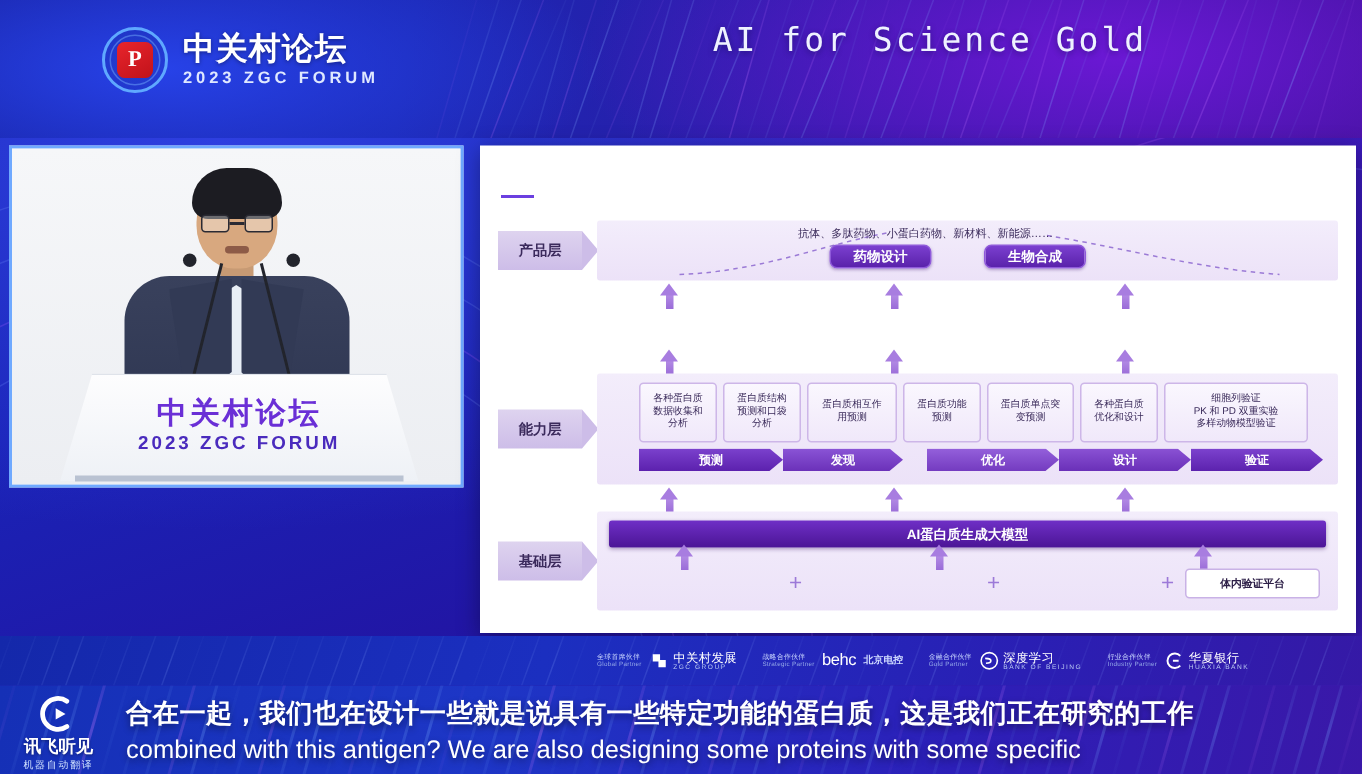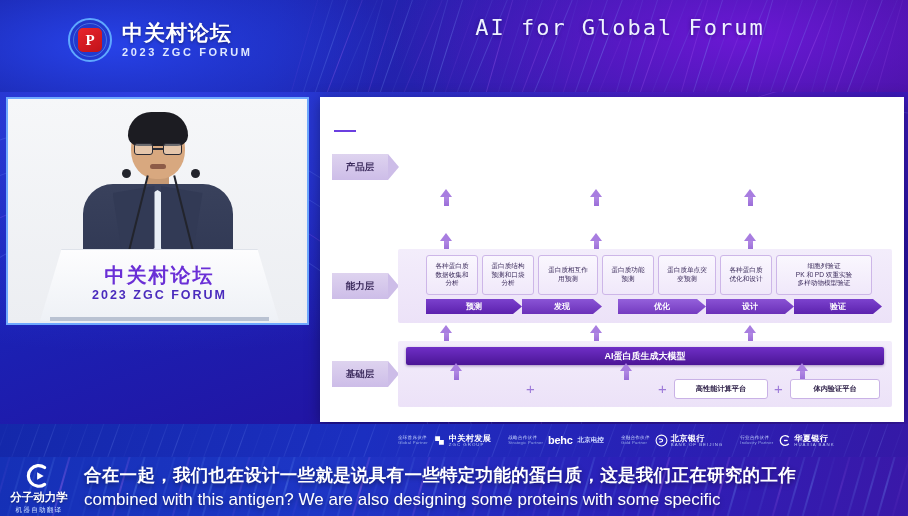--- a/index.html
+++ b/index.html
@@ -253,21 +253,21 @@
   .sp-lines { position: absolute; inset: 0; opacity: .6; }
   .sp-line { position: absolute; top: -20px; width: 1px; height: 80px; background: linear-gradient(to bottom, rgba(140,170,255,0), rgba(140,170,255,.5), rgba(140,170,255,0)); transform: rotate(20deg); }
   .sponsors { position: absolute; left: 398px; top: 0; height: 33px; display: flex; align-items: center; gap: 17px; }
   .sp-item { display: flex; align-items: center; gap: 5px; }
   .sp-role { line-height: 1.15; }
   .sp-role .cn { color: #c9d6ff; font-size: 4.6px; letter-spacing: .2px; display: block; }
   .sp-role .en { color: #95a9e8; font-size: 4.2px; letter-spacing: .2px; display: block; }
   .sp-logo { display: flex; align-items: center; gap: 3px; }
   .sp-glyph { width: 13px; height: 13px; }
   .sp-name { line-height: 1.1; }
-  .sp-name .n1 { color: #ffffff; font-size: 8.2px; font-weight: bold; display: block; letter-spacing: .3px; }
+  .sp-name .n1 { color: #ffffff; font-size: 8.2px; font-weight: normal; display: block; letter-spacing: .3px; }
   .sp-name .n2 { color: #b9c8f2; font-size: 4.4px; display: block; letter-spacing: 1px; }
   .sp-sub { color: #cfdaff; font-size: 6.6px; font-weight: bold; margin-left: 2px; }
 
   
   .subtitle-bar {
     position: absolute; left: 0; top: 457px; width: 908px; height: 59px;
     overflow: hidden;
     background: linear-gradient(95deg,#1530b6 0%, #1d36c6 35%, #2c1fb8 70%, #3a18a8 100%);
   }
   .sub-lines { position: absolute; inset: 0; opacity: .85; }
@@ -359,21 +359,21 @@
       <div class="logo-mark">
         <div class="logo-badge">P</div>
       </div>
       <div>
         <div class="logo-text-cn">中关村论坛</div>
         <div class="logo-text-en">2023 ZGC FORUM</div>
       </div>
     </div>
 
     <div class="title-block">
-      <div class="title-en">AI for Global Forum</div>
+      <div class="title-en">AI for Science Gold</div>
     </div>
   </div>
 
   <div class="video-panel">
     <div class="vid-inner">
       <div class="speaker">
         <div class="head">
           <div class="hair"></div>
           <div class="glasses">
             <div class="lens l"></div>
@@ -400,20 +400,29 @@
       </div>
       <div class="podium-base"></div>
     </div>
   </div>
 
   <div class="slide">
     <div class="slide-underline"></div>
 
     <div class="layer-row" style="left:12px; top:50px; width:560px; height:40px;">
       <div class="layer-tag">产品层</div>
+      <div class="layer-body" style="height:40px;">
+        <svg class="dash-curve" width="484" height="40" style="left:0;top:0;">
+          <path d="M55,36 C110,34 150,16 195,8" stroke="#9b7ad6" stroke-width="1" fill="none" stroke-dasharray="3,3"></path>
+          <path d="M300,10 C350,18 400,32 455,36" stroke="#9b7ad6" stroke-width="1" fill="none" stroke-dasharray="3,3"></path>
+        </svg>
+        <div class="note-text" style="left:134px; top:4px;">抗体、多肽药物、小蛋白药物、新材料、新能源……</div>
+        <div class="pill" style="left:155px; top:16px; width:68px; height:16px;">药物设计</div>
+        <div class="pill" style="left:258px; top:16px; width:68px; height:16px;">生物合成</div>
+      </div>
     </div>
 
     <div class="up-arrow" style="left:120px; top:92px;"></div>
     <div class="up-arrow" style="left:270px; top:92px;"></div>
     <div class="up-arrow" style="left:424px; top:92px;"></div>
 
 
     <div class="up-arrow" style="left:120px; top:136px;"></div>
     <div class="up-arrow" style="left:270px; top:136px;"></div>
     <div class="up-arrow" style="left:424px; top:136px;"></div>
@@ -445,21 +454,20 @@
       <div class="layer-tag">基础层</div>
       <div class="layer-body" style="height:66px;">
         <div class="big-bar">AI蛋白质生成大模型</div>
 
         <div class="up-arrow" style="left:52px; top:22px; height:14px;"></div>
         <div class="up-arrow" style="left:222px; top:22px; height:14px;"></div>
         <div class="up-arrow" style="left:398px; top:22px; height:14px;"></div>
 
         <div class="plus" style="left:128px;">+</div>
         <div class="plus" style="left:260px;">+</div>
-        <div class="base-box" style="left:276px; width:94px;">高性能计算平台</div>
         <div class="plus" style="left:376px;">+</div>
         <div class="base-box" style="left:392px; width:90px;">体内验证平台</div>
       </div>
     </div>
   </div>
 
   <div class="sponsor-bar">
     <div class="sp-lines" id="spLines">
         <div class="sp-line" style="left: 0px; opacity: 0.2;"></div>
         <div class="sp-line" style="left: 16px; opacity: 0.36;"></div>
@@ -555,21 +563,21 @@
         <div class="sp-role">
           <span class="cn">金融合作伙伴</span>
           <span class="en">Gold Partner</span>
         </div>
         <div class="sp-logo">
           <svg class="sp-glyph" viewBox="0 0 24 24">
               <circle cx="12" cy="12" r="10" fill="none" stroke="#fff" stroke-width="2"></circle>
               <path d="M7 9 Q14 9 14 12 Q14 15 8 15" fill="none" stroke="#fff" stroke-width="2"></path>
             </svg>
           <div class="sp-name">
-            <span class="n1">北京银行</span>
+            <span class="n1">深度学习</span>
             <span class="n2">BANK OF BEIJING</span>
           </div>
         </div>
       </div>
 
       <div class="sp-item">
         <div class="sp-role">
           <span class="cn">行业合作伙伴</span>
           <span class="en">Industry Partner</span>
         </div>
@@ -654,21 +662,21 @@
         <div class="sub-line" style="left: 915px; opacity: 0.31; background: linear-gradient(rgba(120, 170, 255, 0), rgba(120, 170, 255, 0.45), rgba(120, 170, 255, 0));"></div>
       </div>
 
     <div class="iflytek">
       <div class="ear-icon">
         <svg width="30" height="30" viewBox="0 0 32 32">
           <path d="M22 8 A11 11 0 1 0 22 26" fill="none" stroke="#ffffff" stroke-width="3.4" stroke-linecap="round"></path>
           <path d="M14 13 L21 17 L14 21 Z" fill="#ffffff"></path>
         </svg>
       </div>
-      <div class="if-cn">分子动力学</div>
+      <div class="if-cn">讯飞听见</div>
       <div class="if-sub">机器自动翻译</div>
     </div>
 
     <div class="sub-cn">合在一起，我们也在设计一些就是说具有一些特定功能的蛋白质，这是我们正在研究的工作</div>
     <div class="sub-en">combined with this antigen? We are also designing some proteins with some specific</div>
   </div>
 
 </div>
 
 </body></html>

